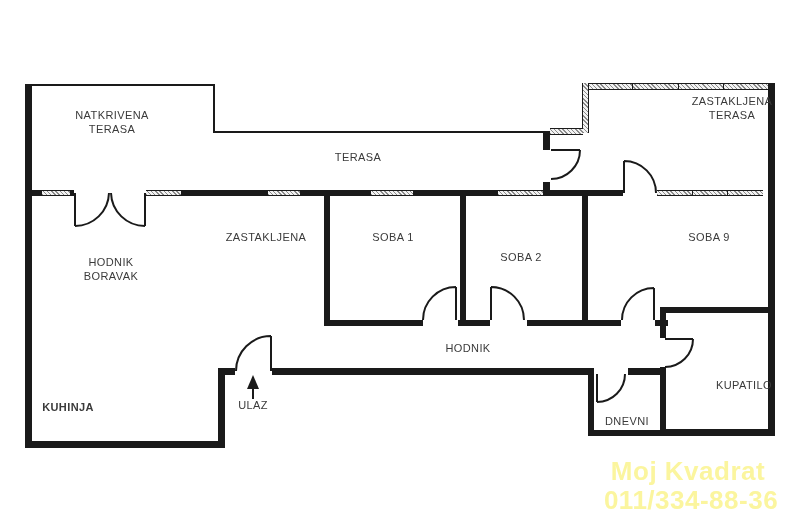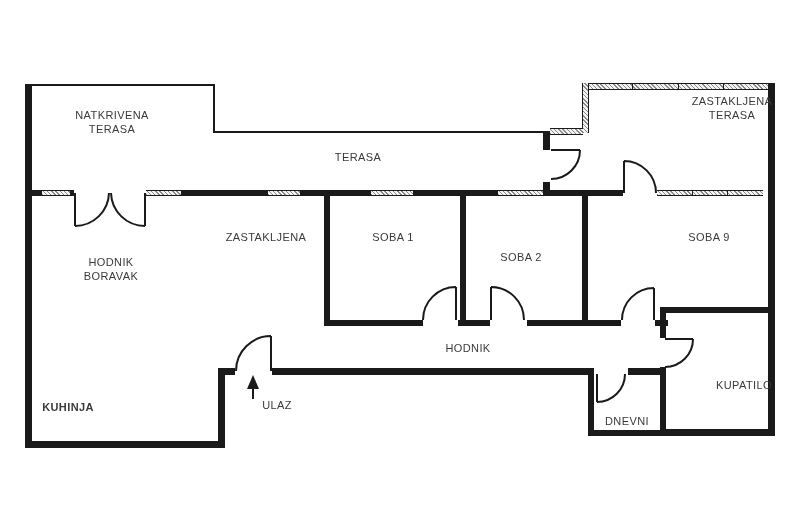--- a/index.html
+++ b/index.html
@@ -100,18 +100,20 @@
   <div class="lbl" style="left:686px;top:109px;margin-left:46px;">ZASTAKLJENA
 TERASA</div>
   <div class="lbl" style="left:111px;top:270px;">HODNIK
 BORAVAK</div>
   <div class="lbl" style="left:266px;top:238px;">ZASTAKLJENA</div>
   <div class="lbl" style="left:393px;top:238px;">SOBA 1</div>
   <div class="lbl" style="left:521px;top:238px;margin-top:20px;">SOBA 2</div>
   <div class="lbl" style="left:709px;top:238px;">SOBA 9</div>
   <div class="lbl" style="left:468px;top:349px;">HODNIK</div>
   <div class="lbl" style="left:68px;top:408px;font-weight:bold;">KUHINJA</div>
-  <div class="lbl" style="left:253px;top:406px;margin-left:24px;">ULAZ</div>
+  <div class="lbl" style="left:253px;top:406px;">ULAZ</div>
   <div class="lbl" style="left:627px;top:422px;">DNEVNI</div>
   <div class="lbl" style="left:719px;top:386px;margin-left:25px;">KUPATILO</div>
 
+  <div class="wm" style="left:688px;top:456px;">Moj Kvadrat</div>
+  <div class="wm" style="left:691px;top:485px;">011/334-88-36</div>
 
 </div>
 
 </body></html>

